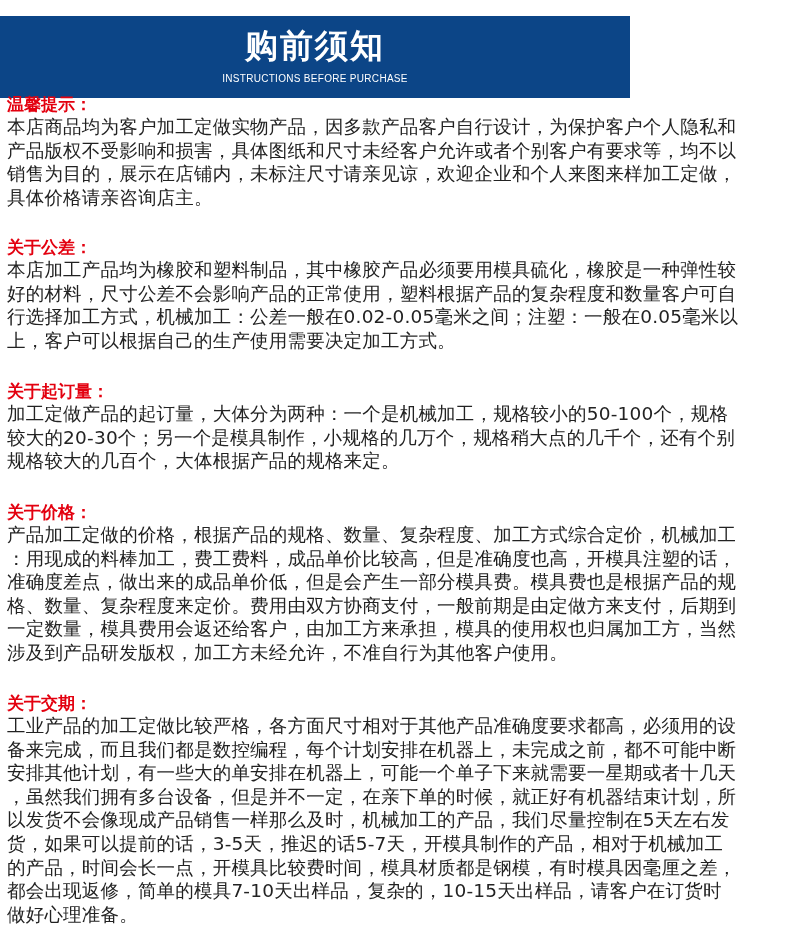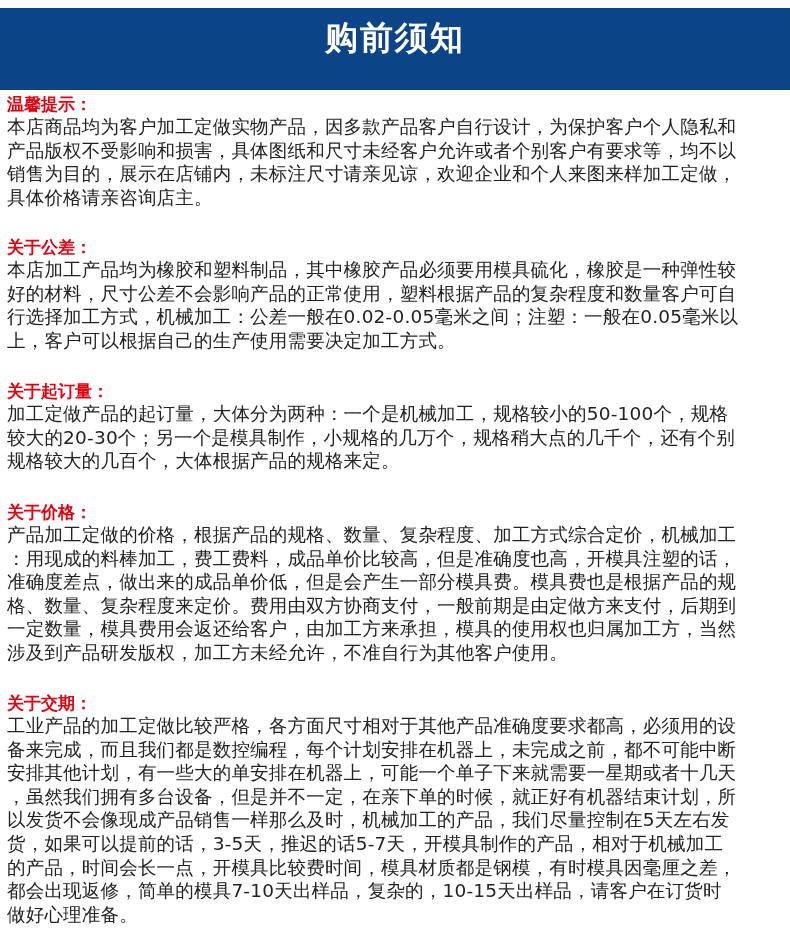--- a/index.html
+++ b/index.html
@@ -1,28 +1,29 @@
 <!DOCTYPE html>
 <html><head>
 <meta charset="utf-8">
 <style>
   html, body { margin:0; padding:0; background:#ffffff; }
   body { width:790px; height:943px; overflow:hidden; position:relative; font-family:"DejaVu Sans", sans-serif; }
-  .banner { position:absolute; left:0; top:8px; width:790px; height:82px; background:#0c4587; text-align:center; color:#ffffff; }
+  .banner { position:absolute; left:0; top:16px; width:630px; height:82px; background:#0c4587; text-align:center; color:#ffffff; }
   .banner .title { position:absolute; left:0; right:0; top:10px; font-size:33px; font-weight:bold; letter-spacing:2px; line-height:40px; }
   .banner .subtitle { position:absolute; left:0; right:0; top:56px; font-size:10px; letter-spacing:0.3px; line-height:14px; font-family:"Liberation Sans", sans-serif; }
   .section { position:absolute; left:7px; width:785px; }
   .heading { color:#e3000f; font-weight:bold; font-size:17px; line-height:22px; height:22px; }
   .line { color:#222222; font-size:18.5px; line-height:23.6px; height:23.6px; white-space:nowrap; letter-spacing:0.2px; }
 </style>
 </head>
 <body>
 
 <div class="banner">
   <div class="title">购前须知</div>
+  <div class="subtitle">INSTRUCTIONS BEFORE PURCHASE</div>
 </div>
 
 <div class="section" style="top:93px;">
   <div class="heading">温馨提示：</div>
   <div class="line">本店商品均为客户加工定做实物产品，因多款产品客户自行设计，为保护客户个人隐私和</div>
   <div class="line">产品版权不受影响和损害，具体图纸和尺寸未经客户允许或者个别客户有要求等，均不以</div>
   <div class="line">销售为目的，展示在店铺内，未标注尺寸请亲见谅，欢迎企业和个人来图来样加工定做，</div>
   <div class="line">具体价格请亲咨询店主。</div>
 </div>
 

